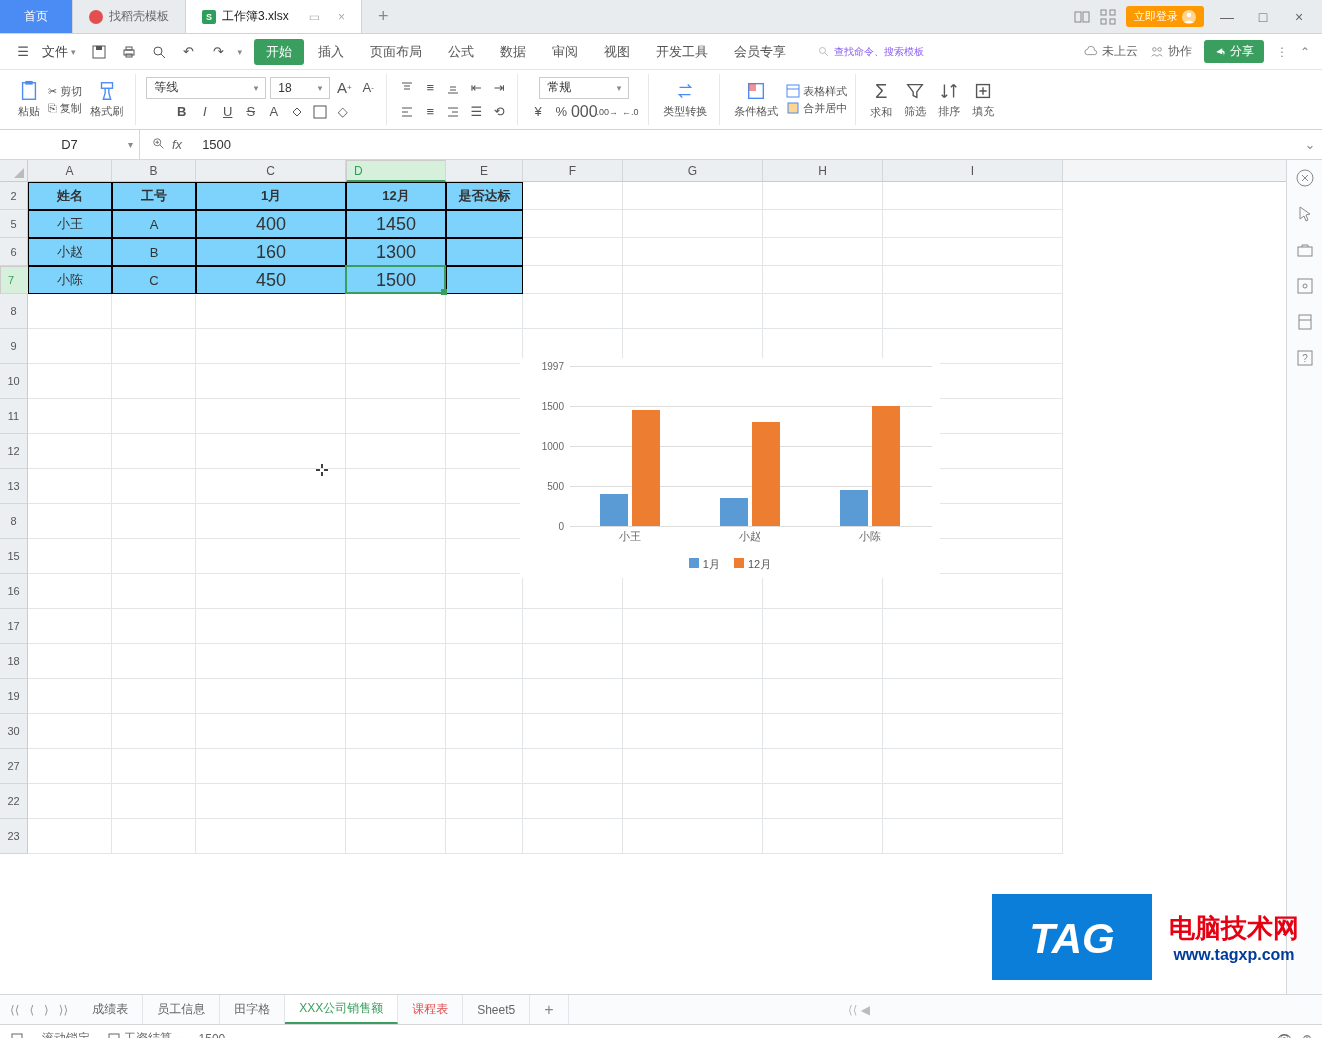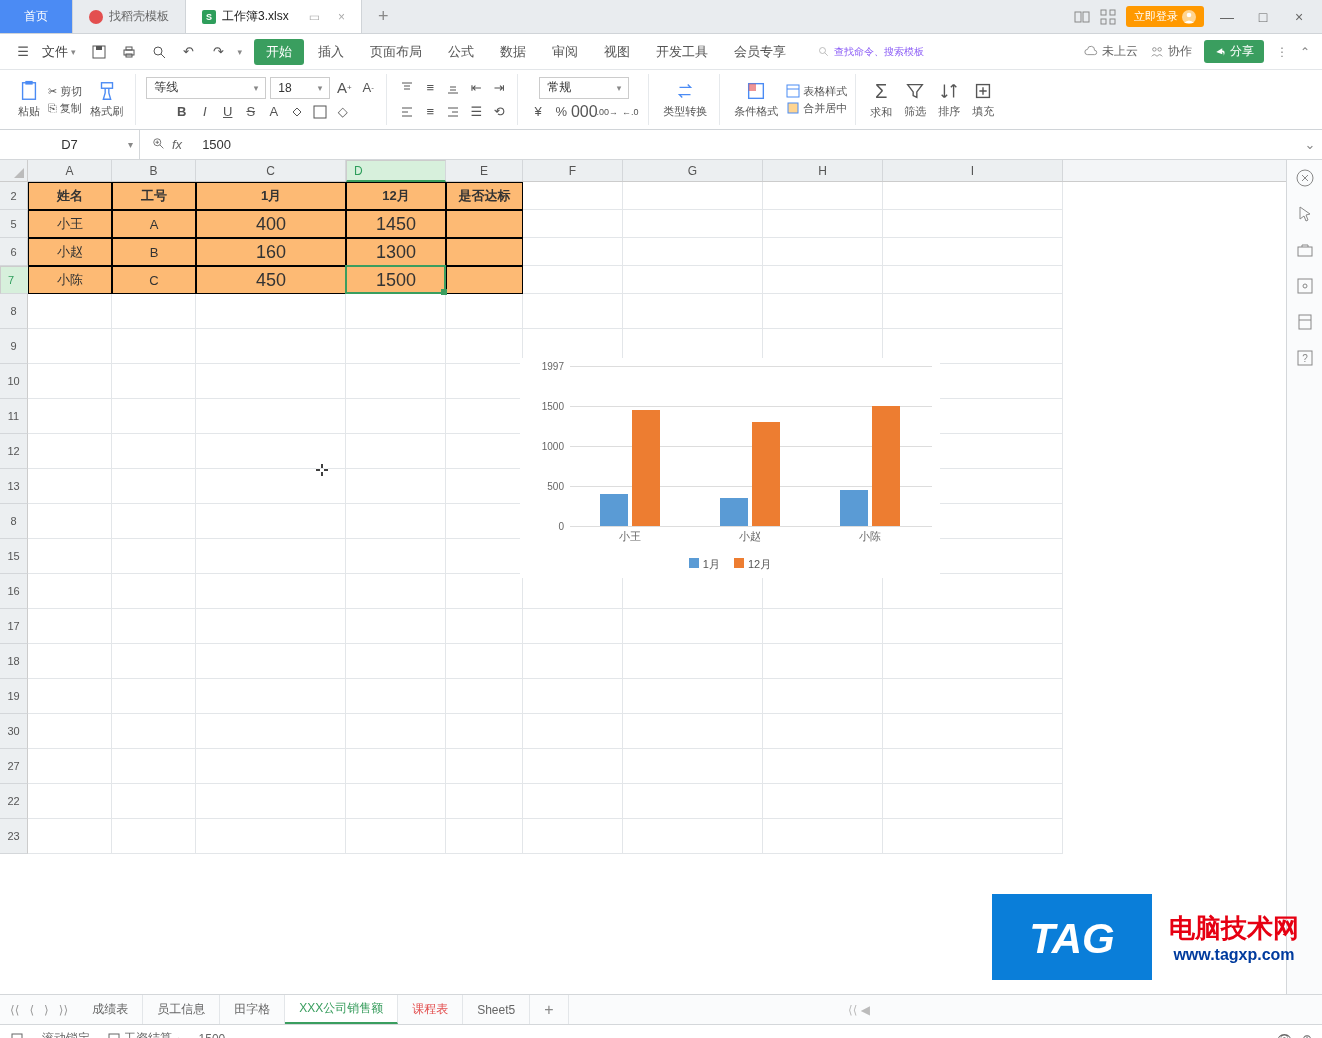--- a/index.html
+++ b/index.html
@@ -64,21 +64,21 @@
   .corner{width:28px;border-right:1px solid #ccc;background:#eceff1;position:relative;}
   .corner::after{content:"";position:absolute;right:3px;bottom:3px;border:5px solid transparent;border-right-color:#bbb;border-bottom-color:#bbb;}
   .ch{border-right:1px solid #d4d7da;text-align:center;font-size:12px;color:#555;line-height:22px;background:#eceff1;}
   .ch.sel{background:#d7f0dc;color:#2e9e5b;border-bottom:2px solid #3a9e5f;}
   .row-headers{position:absolute;left:0;top:22px;width:28px;}
   .rh{border-bottom:1px solid #d4d7da;border-right:1px solid #ccc;text-align:center;font-size:11px;color:#555;background:#eceff1;}
   .rh.sel{background:#d7f0dc;color:#2e9e5b;border-right:2px solid #3a9e5f;}
   
   .cells{position:absolute;left:28px;top:22px;}
   .cell{position:absolute;border-right:1px solid #e3e6e9;border-bottom:1px solid #e3e6e9;font-size:13px;display:flex;align-items:center;justify-content:center;}
-  .dcell{border:1px solid #000;background:#fdba74;}
+  .dcell{border:1px solid #000;background:#7dd3fc;}
   .hdr{font-weight:bold;}
   .active-cell{position:absolute;border:2px solid #3a9e5f;pointer-events:none;}
   .active-cell::after{content:"";position:absolute;right:-3px;bottom:-3px;width:6px;height:6px;background:#3a9e5f;}
   
   
   .chart-box{position:absolute;left:520px;top:198px;width:420px;height:220px;background:#fff;}
   .chart-plot{position:absolute;left:50px;top:8px;right:8px;bottom:52px;}
   .yaxis{position:absolute;left:0;top:8px;bottom:52px;width:48px;}
   .ytick{position:absolute;right:4px;font-size:10px;color:#666;transform:translateY(-50%);}
   .gl{position:absolute;left:0;right:0;height:1px;background:#ddd;}

